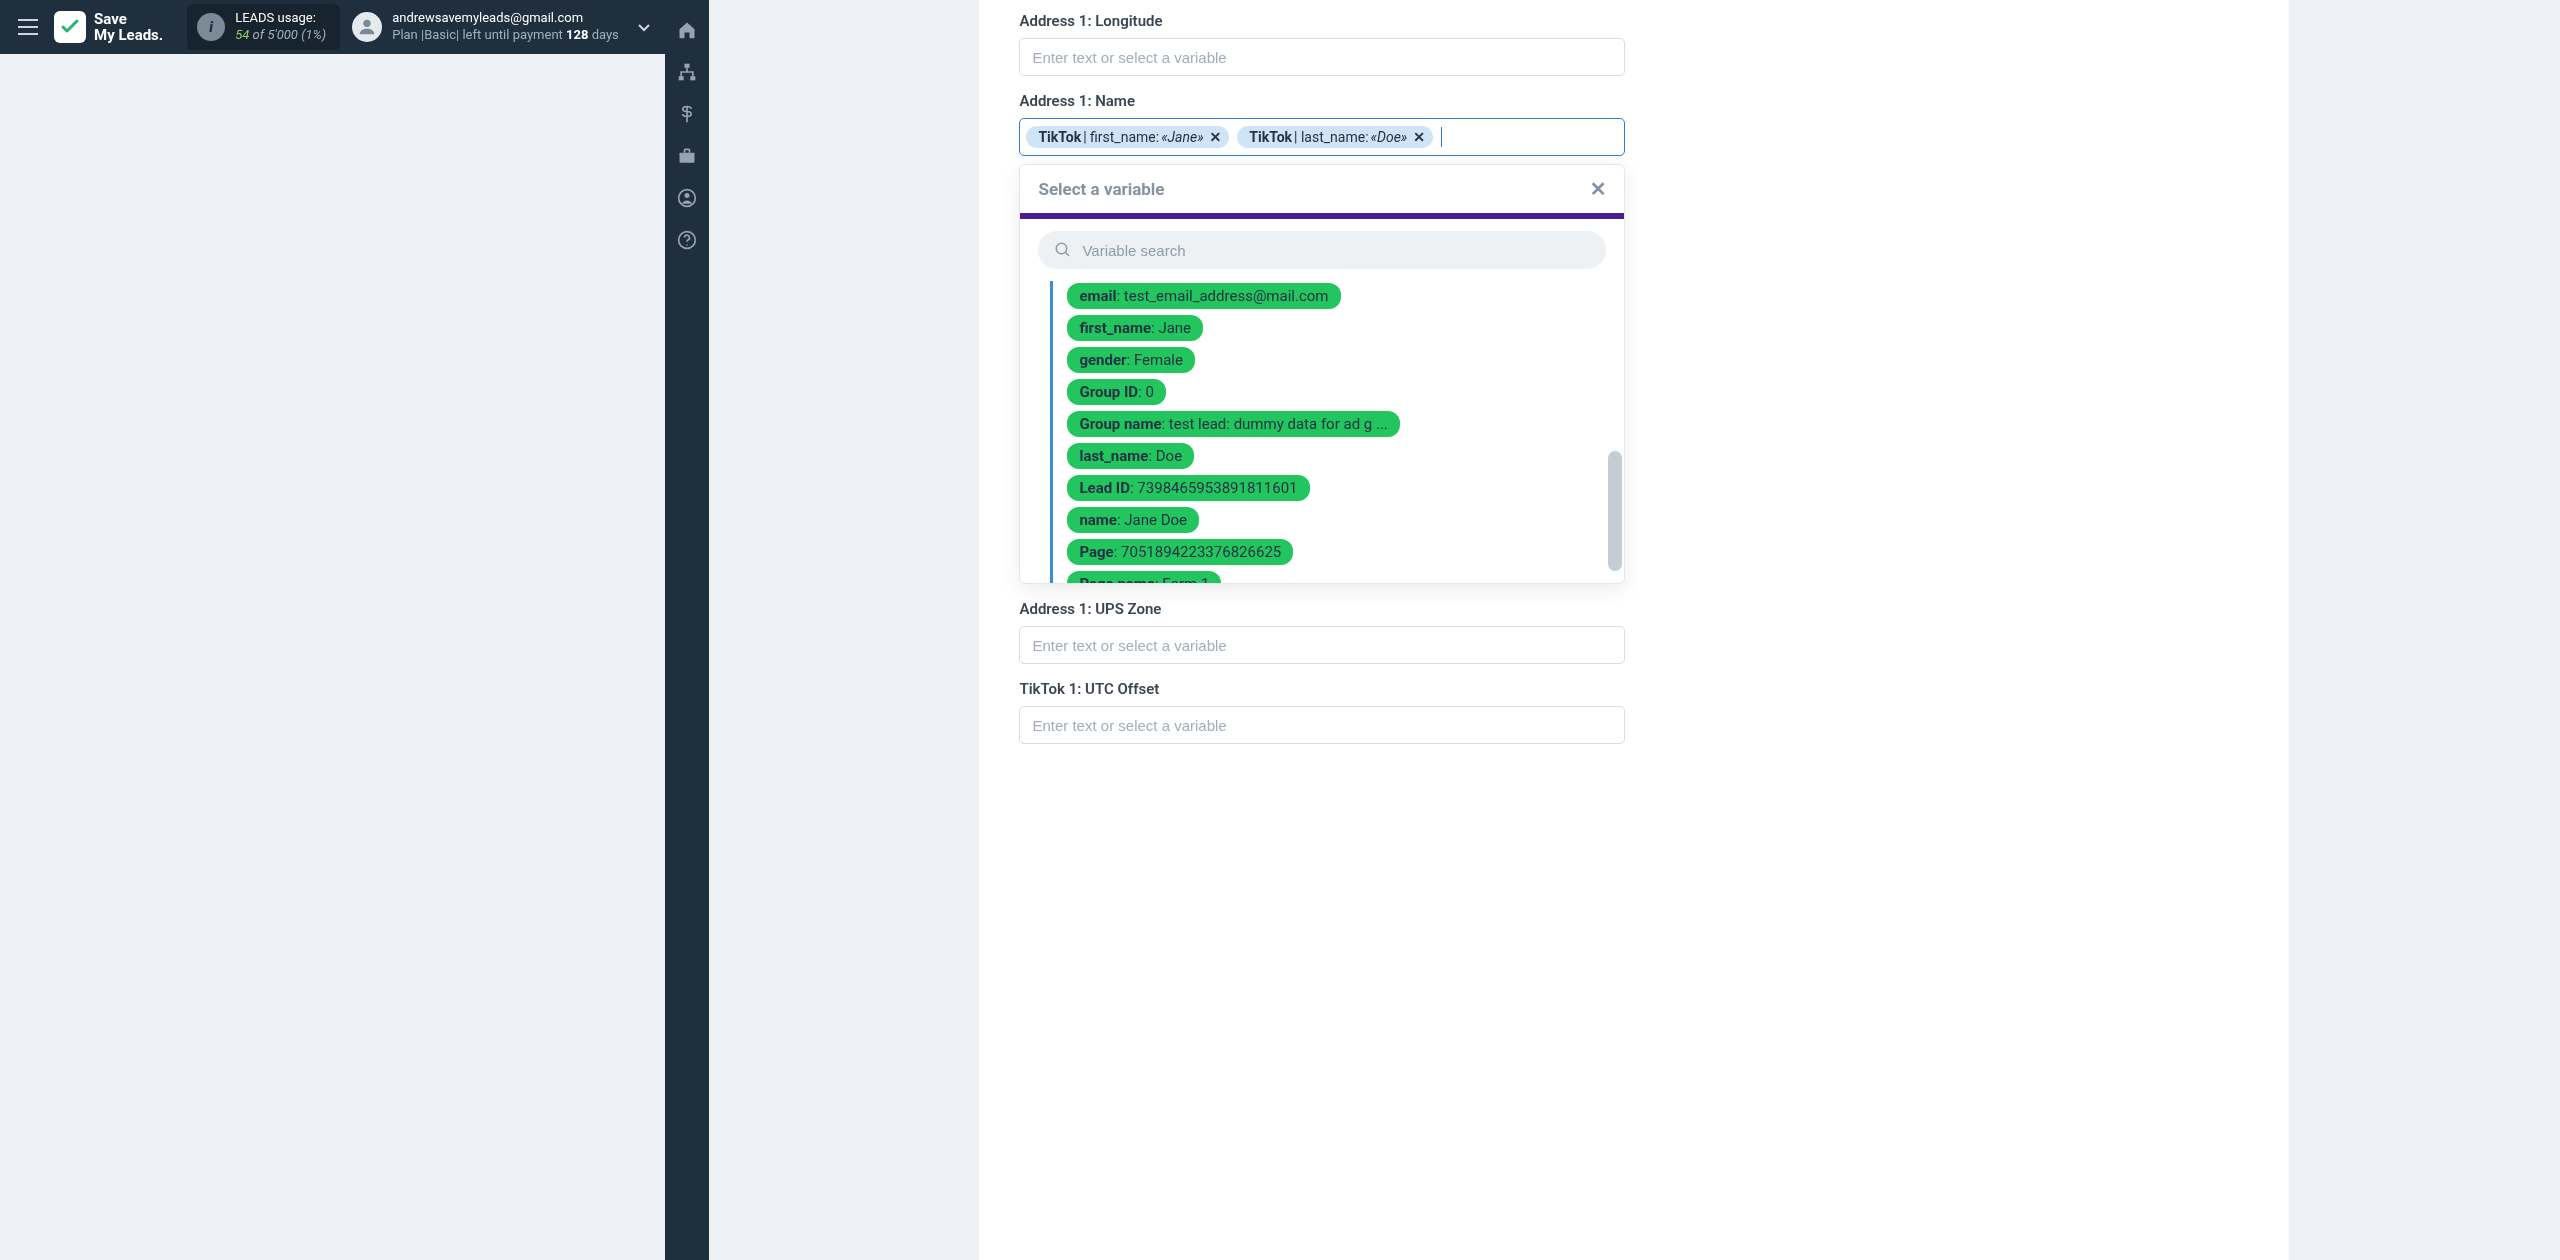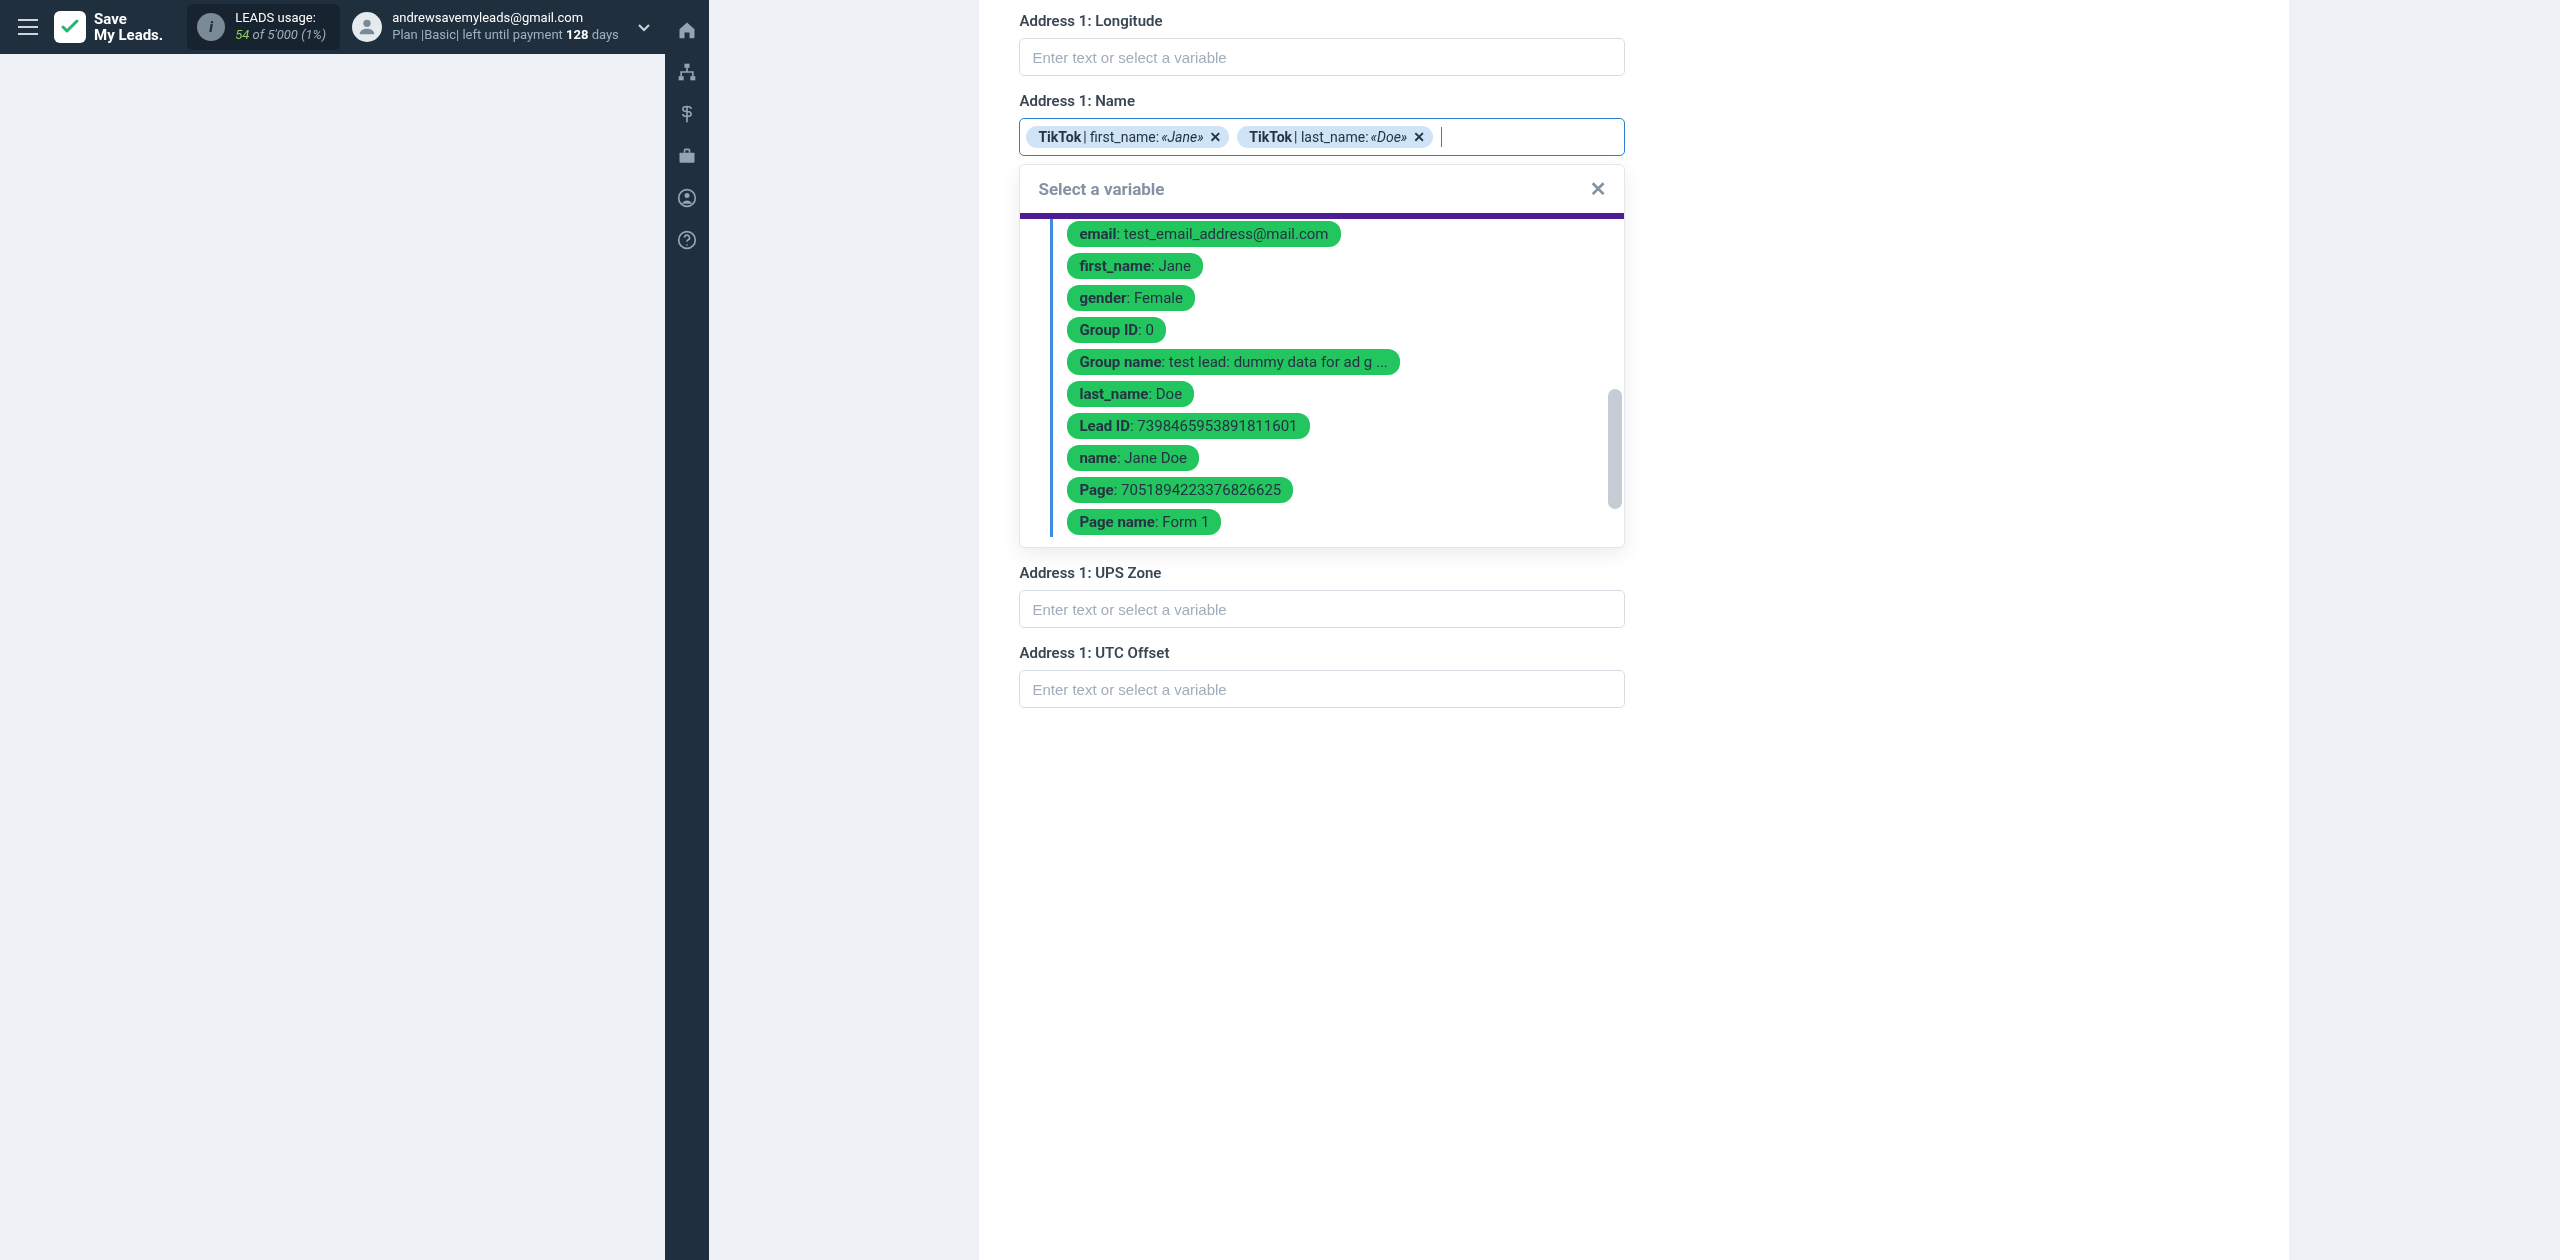--- a/index.html
+++ b/index.html
@@ -263,20 +263,29 @@
 
             <span class="pill"><b>TikTok</b> | first_name: <i>«Jane»</i> <span class="x">✕</span></span>
               <span class="pill"><b>TikTok</b> | last_name: <i>«Doe»</i> <span class="x">✕</span></span>
               <span class="cursor-bar"></span>
           </div>
 
           <div class="dropdown">
             <div class="dd-header">
               <span>Select a variable</span>
               <span class="dd-close">✕</span>
+            </div>
+            <div class="dd-search-wrap">
+              <div class="dd-search">
+                <svg class="icon-svg" width="18" height="18" viewBox="0 0 24 24">
+                    <circle cx="10" cy="10" r="7" fill="none" stroke="#8f9ca9" stroke-width="2"></circle>
+                    <path d="M15 15l5 5" stroke="#8f9ca9" stroke-width="2"></path>
+                  </svg>
+                <input placeholder="Variable search" style="">
+              </div>
             </div>
             <div class="dd-list">
               <div class="dd-list-inner" id="var-list">
                   <span class="var-chip"><b>email</b>: test_email_address@mail.com</span>
                   <span class="var-chip"><b>first_name</b>: Jane</span>
                   <span class="var-chip"><b>gender</b>: Female</span>
                   <span class="var-chip"><b>Group ID</b>: 0</span>
                   <span class="var-chip"><b>Group name</b>: test lead: dummy data for ad g ...</span>
                   <span class="var-chip"><b>last_name</b>: Doe</span>
                   <span class="var-chip"><b>Lead ID</b>: 7398465953891811601</span>
@@ -288,20 +297,20 @@
             </div>
           </div>
         </div>
 
         <div class="form-group">
           <label class="form-label">Address 1: UPS Zone</label>
           <input class="text-input" placeholder="Enter text or select a variable" style="">
         </div>
 
         <div class="form-group">
-          <label class="form-label">Address 1: UTC Offset</label>
+          <label class="form-label">TikTok 1: UTC Offset</label>
           <input class="text-input" placeholder="Enter text or select a variable" style="">
         </div>
 
       </div>
     </div>
   </div>
 </div>
 
 </body></html>

